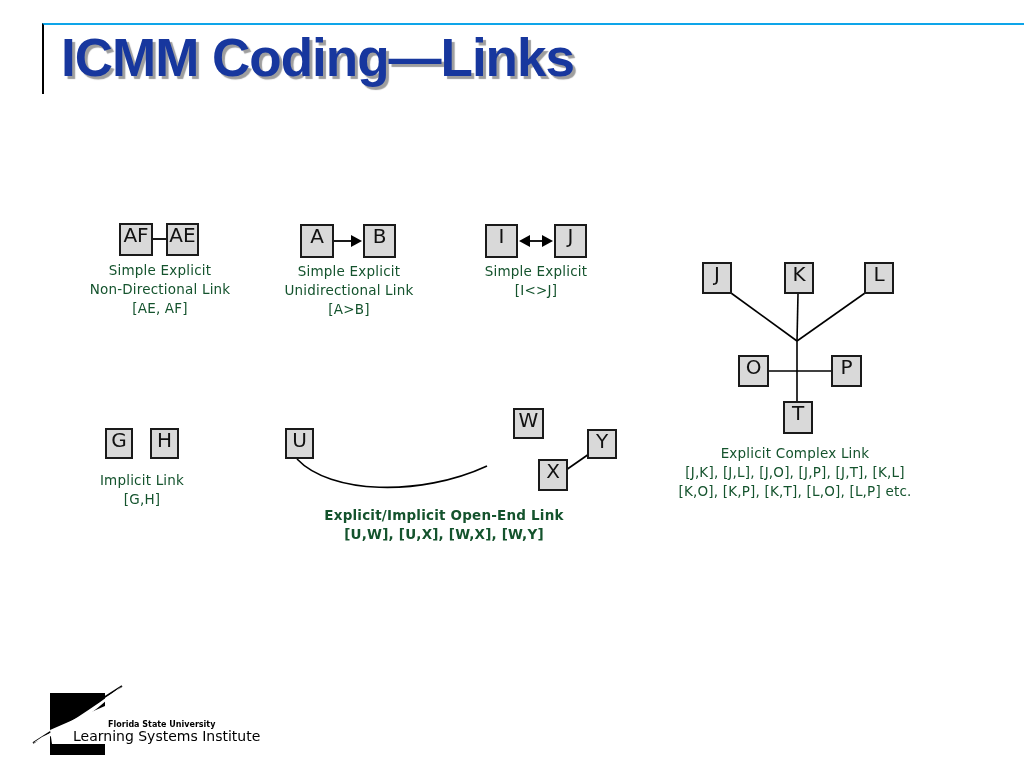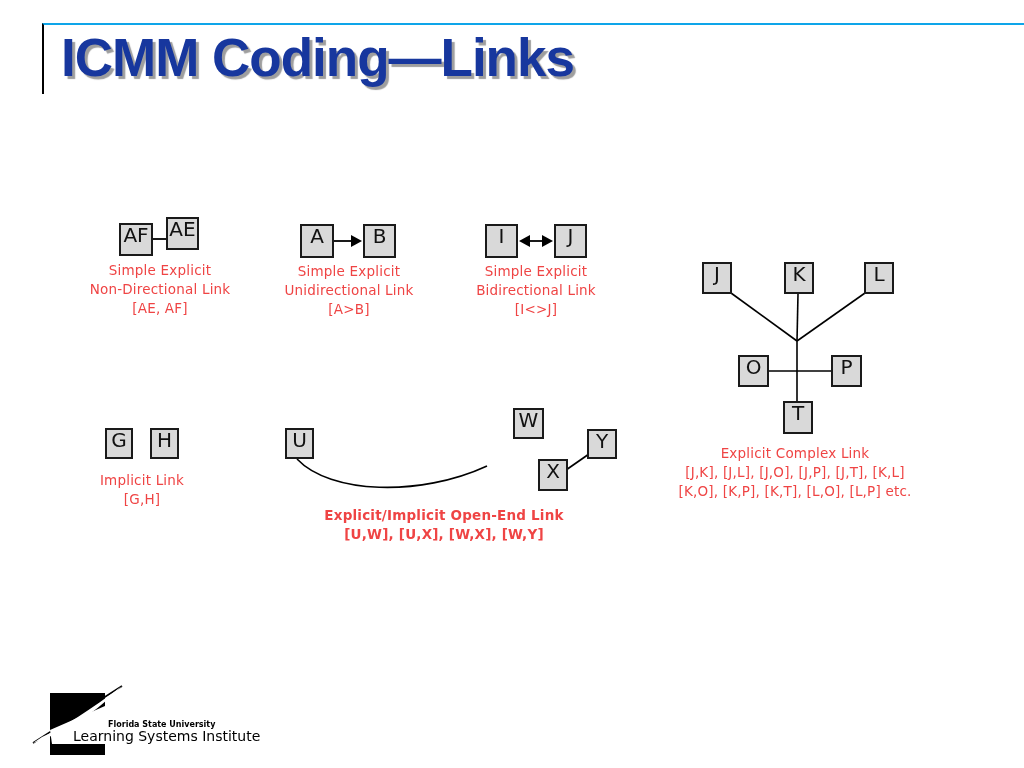--- a/index.html
+++ b/index.html
@@ -7,21 +7,21 @@
          font-family:"DejaVu Sans",sans-serif;color:#111;}
   .title-frame{position:absolute;left:42px;top:23px;width:982px;height:71px;
                border-top:2px solid #0ea5e9;border-left:2px solid #000;box-sizing:border-box;}
   .slide-title{margin:0;padding:2px 0 0 17px;font-family:"Liberation Sans",sans-serif;
                font-weight:bold;font-size:53px;letter-spacing:-1px;color:#17379E;
                text-shadow:3px 3px 1px #9e9e9e;white-space:nowrap;}
   .node{position:absolute;box-sizing:border-box;background:#d9d9d9;border:2px solid #1a1a1a;
         display:flex;align-items:flex-start;justify-content:center;
         font-size:20px;color:#111;line-height:1;}
   .caption{position:absolute;text-align:center;font-size:13.5px;line-height:19px;
-           letter-spacing:0.2px;color:#ef4444;white-space:nowrap;}
+           letter-spacing:0.2px;color:#14532d;white-space:nowrap;}
   svg.lines{position:absolute;left:0;top:0;pointer-events:none;}
   .logo{position:absolute;left:30px;top:678px;}
 </style>
 </head>
 <body>
 
 <div class="slide">
 
   <div class="title-frame">
     <h1 class="slide-title">ICMM Coding—Links</h1>
@@ -45,21 +45,21 @@
     <path d="M769 371 H831" stroke="#000" stroke-width="1.6" fill="none"></path>
 
     <path d="M297 459 C330 494 420 497 487 466" stroke="#000" stroke-width="1.6" fill="none"></path>
 
     <path d="M566 470 L589 454" stroke="#000" stroke-width="1.8" fill="none"></path>
   </svg>
 
   <div class="node" style="left:119px;top:223px;width:34px;height:33px;">
       <span>AF</span>
     </div>
-  <div class="node" style="left:166px;top:217px;width:33px;height:33px;">
+  <div class="node" style="left:166px;top:223px;width:33px;height:33px;">
       <span>AE</span>
     </div>
   <div class="caption" style="left:60px;top:261px;width:200px;">
     <div>Simple Explicit</div>
     <div>Non-Directional Link</div>
     <div>[AE, AF]</div>
   </div>
 
   <div class="node" style="left:300px;top:224px;width:34px;height:34px;">
       <span>A</span>
@@ -74,21 +74,20 @@
   </div>
 
   <div class="node" style="left:485px;top:224px;width:33px;height:34px;">
       <span>I</span>
     </div>
   <div class="node" style="left:554px;top:224px;width:33px;height:34px;">
       <span>J</span>
     </div>
   <div class="caption" style="left:436px;top:262px;width:200px;">
     <div>Simple Explicit</div>
-    <div>Bidirectional Link</div>
     <div>[I&lt;&gt;J]</div>
   </div>
 
   <div class="node" style="left:702px;top:262px;width:30px;height:32px;">
       <span>J</span>
     </div>
   <div class="node" style="left:784px;top:262px;width:30px;height:32px;">
       <span>K</span>
     </div>
   <div class="node" style="left:864px;top:262px;width:30px;height:32px;">

